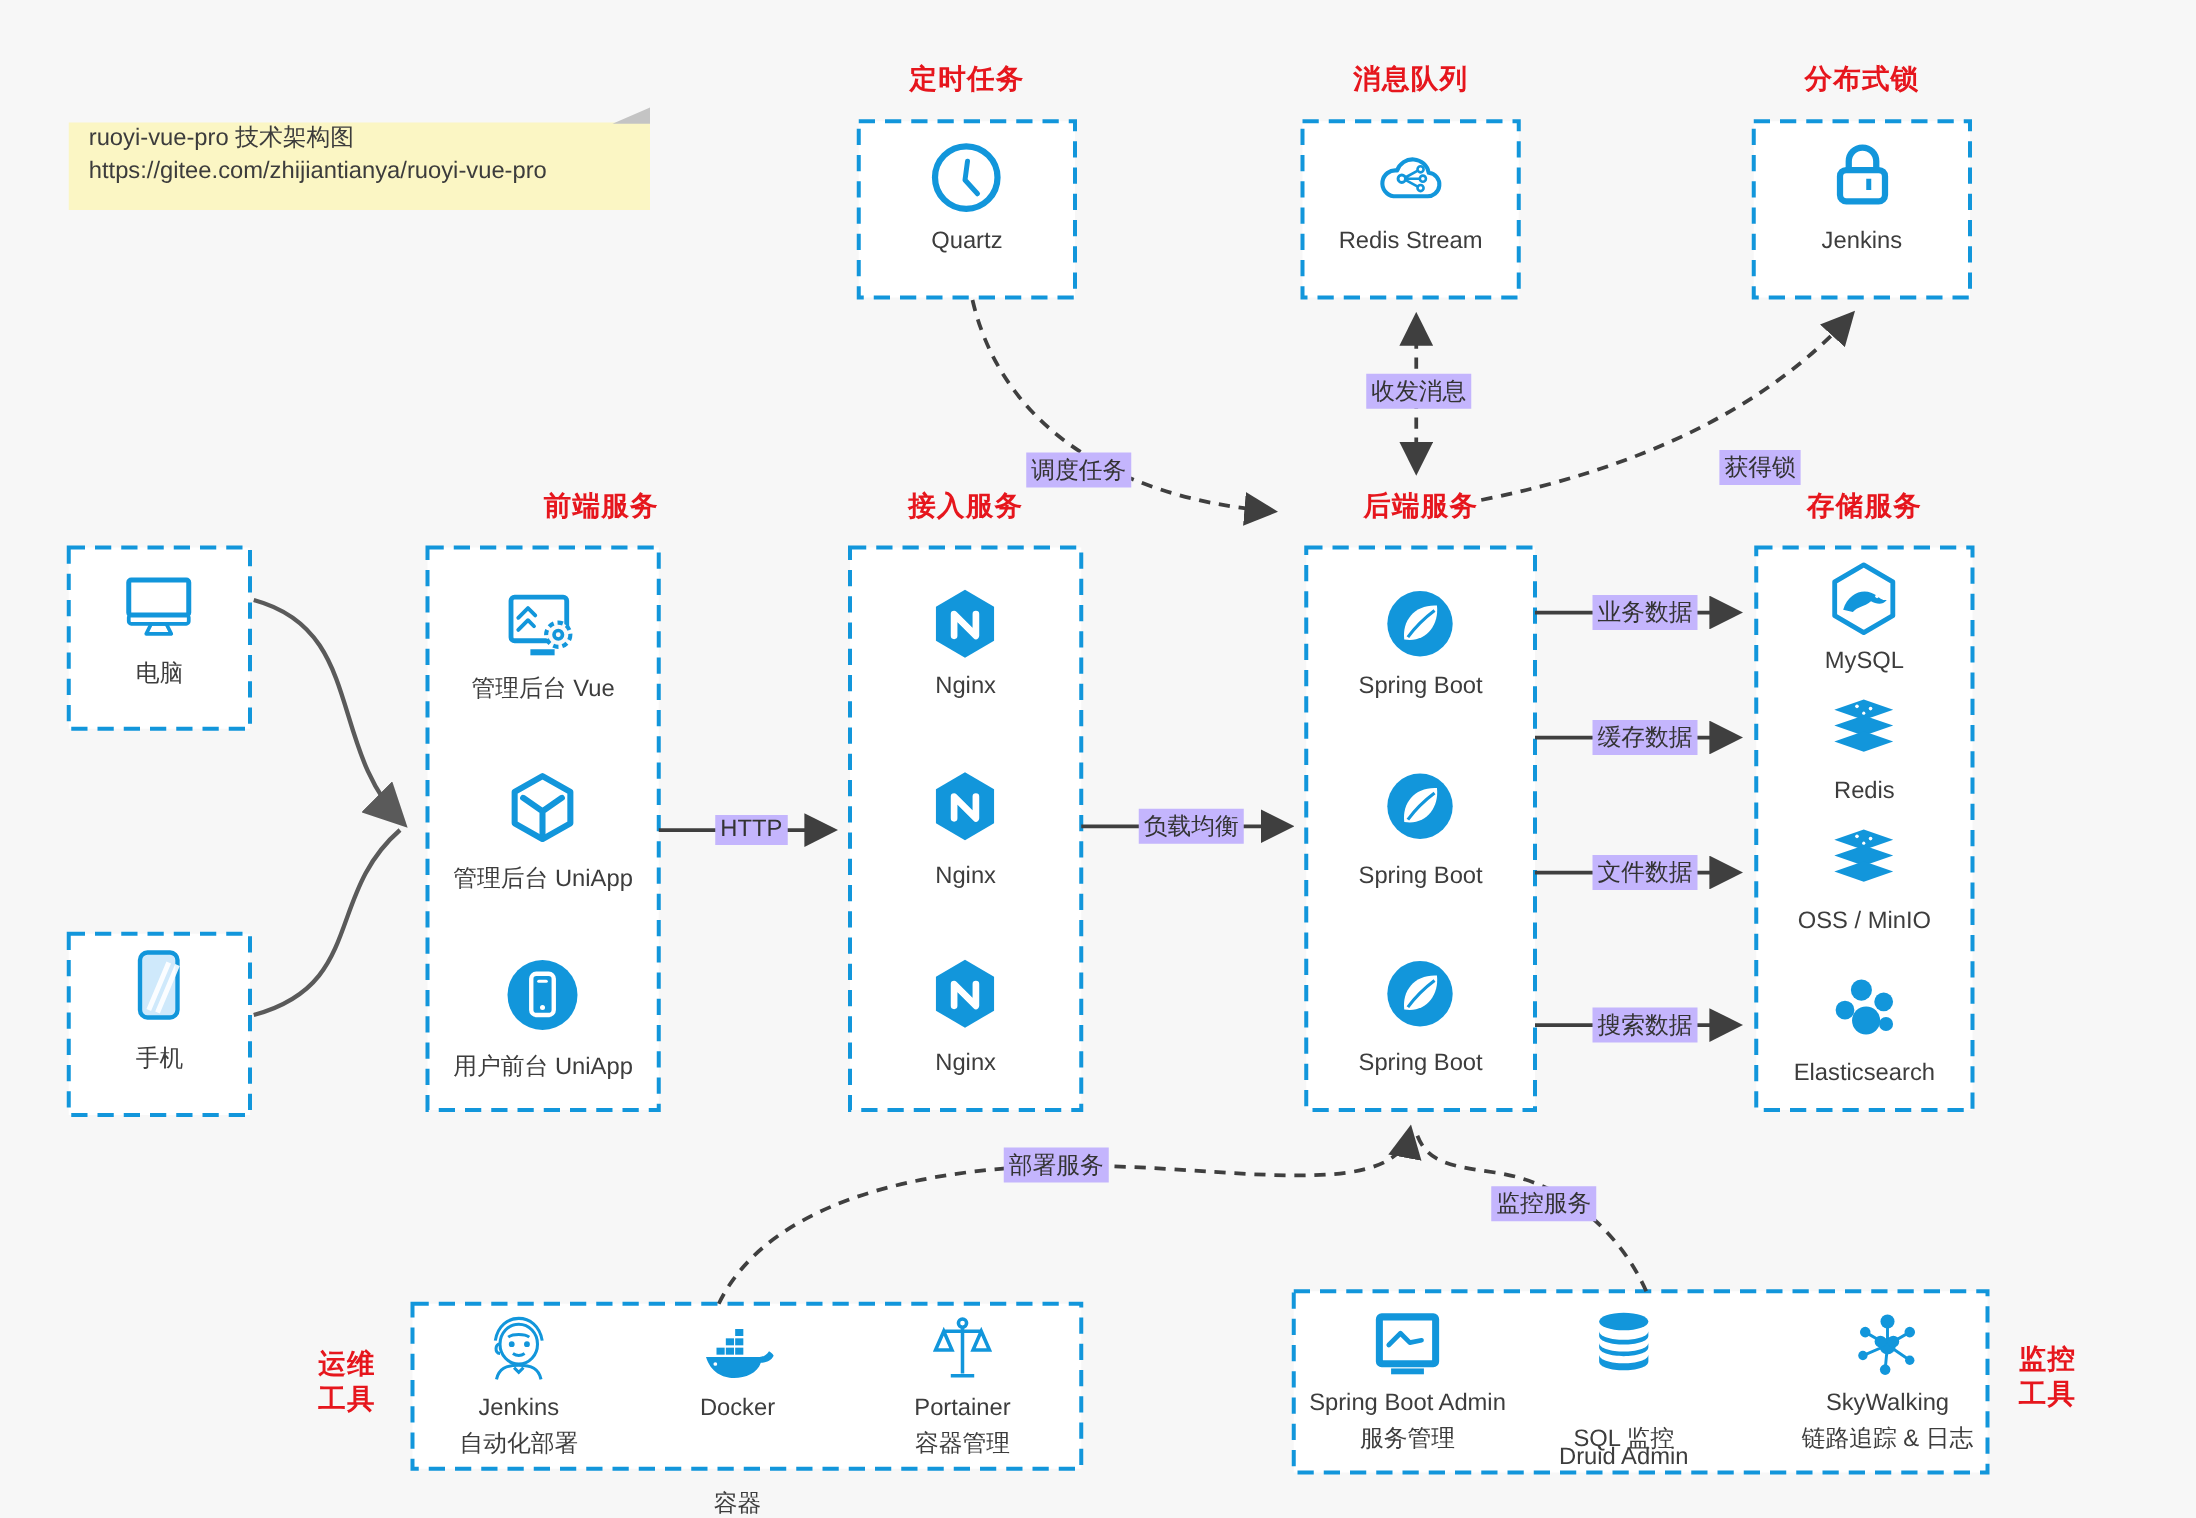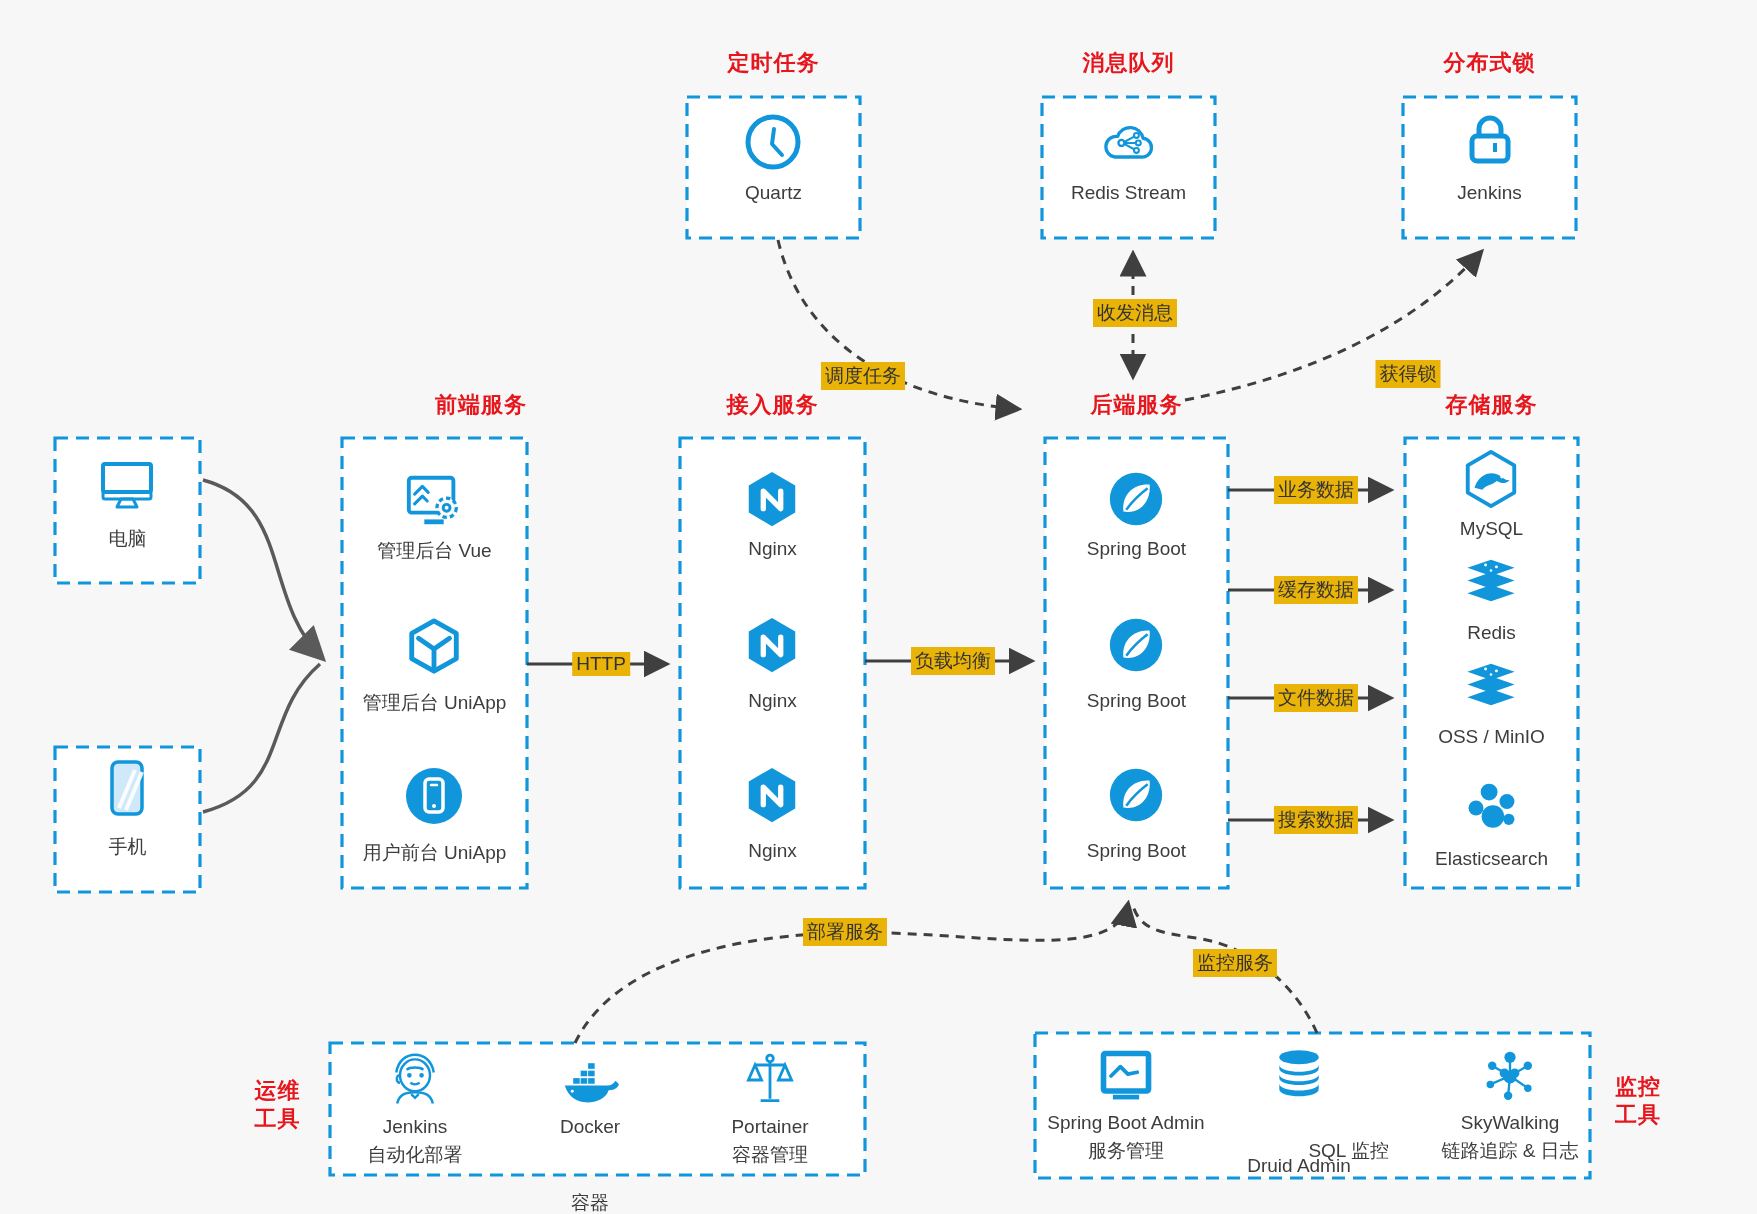--- a/index.html
+++ b/index.html
@@ -2,21 +2,21 @@
 <html><head>
 <meta charset="utf-8">
 <style>
   html,body{margin:0;padding:0;background:#f7f7f7;}
   #canvas{position:relative;width:1757px;height:1214px;background:#f7f7f7;overflow:hidden;
           font-family:"Liberation Sans","DejaVu Sans",sans-serif;}
   #wires{position:absolute;left:0;top:0;z-index:0;}
   .abs{position:absolute;z-index:2;}
   .red-title{font-size:22px;font-weight:bold;color:#e6161d;text-align:center;letter-spacing:1px;white-space:nowrap;}
   .item-label{font-size:19px;color:#3d3d3d;text-align:center;white-space:nowrap;}
-  .edge-label{position:absolute;z-index:3;transform:translate(-50%,-50%);background:#eab308;
+  .edge-label{position:absolute;z-index:3;transform:translate(-50%,-50%);background:#c4b5fd;
               font-size:19px;color:#333;padding:1px 4px;white-space:nowrap;}
   .icon{position:absolute;z-index:2;display:block;}
   .icon svg{display:block;width:100%;height:100%;}
   .note{position:absolute;left:55px;top:98px;width:465px;height:70px;background:#fbf6c4;z-index:2;}
   .note-line{font-size:19px;color:#3c3c3c;line-height:26px;padding-left:16px;white-space:nowrap;}
   .note-line:first-child{padding-top:8px;}
   .note-fold{position:absolute;right:0px;top:-12px;width:0;height:0;z-index:1;
              border-left:30px solid transparent;border-bottom:13px solid #c4c4c4;}
 </style>
 </head>
@@ -64,20 +64,25 @@
 
     <g fill="none" stroke="#3f3f3f" stroke-width="3" stroke-dasharray="9 7">
       <path d="M778 240 C800 335 885 398 1018 409" marker-end="url(#ah)"></path>
       <path d="M1133 254 L1133 376" marker-start="url(#ah)" marker-end="url(#ah)"></path>
       <path d="M1185 400 C1310 375 1412 328 1481 252" marker-end="url(#ah)"></path>
       <path d="M575 1043 C620 950 770 929 890 933 C1005 937 1118 958 1128 904" marker-end="url(#ah)"></path>
       <path d="M1317 1033 C1296 986 1252 946 1196 938 C1163 933 1141 931 1133 906"></path>
     </g>
   </svg>
 
+  <div class="note">
+    <div class="note-fold"></div>
+    <div class="note-line">ruoyi-vue-pro 技术架构图</div>
+    <div class="note-line">https://gitee.com/zhijiantianya/ruoyi-vue-pro</div>
+  </div>
 
   <div class="abs red-title" style="left:687px;top:48px;width:173px;">定时任务</div>
   <div class="abs red-title" style="left:1042px;top:48px;width:173px;">消息队列</div>
   <div class="abs red-title" style="left:1403px;top:48px;width:173px;">分布式锁</div>
 
   <span class="icon" style="left:741px;top:110px;width:64px;height:64px;">
     <svg viewBox="0 0 64 64" fill="none" stroke="#1296db">
         <circle cx="32" cy="32" r="25" stroke-width="5"></circle>
         <path d="M33 19 L31 34 L41 45" stroke-width="4" stroke-linecap="round" stroke-linejoin="round"></path>
       </svg>
@@ -311,21 +316,21 @@
 
   <span class="icon" style="left:1269px;top:1046px;width:60px;height:60px;">
     <svg viewBox="0 0 64 64" fill="#1296db">
         <ellipse cx="32" cy="12" rx="21" ry="7.5"></ellipse>
         <path d="M11 20 c0 10 42 10 42 0 v4 c0 10 -42 10 -42 0 z"></path>
         <path d="M11 30 c0 10 42 10 42 0 v4 c0 10 -42 10 -42 0 z"></path>
         <path d="M11 40 c0 10 42 10 42 0 v6 c0 10 -42 10 -42 0 z"></path>
       </svg>
   </span>
   <div class="abs item-label" style="left:1209px;top:1112px;width:180px;margin-top:43px;">Druid Admin</div>
-  <div class="abs item-label" style="left:1209px;top:1138px;width:180px;text-align:right;">SQL 监控</div>
+  <div class="abs item-label" style="left:1209px;top:1138px;width:180px;">SQL 监控</div>
 
   <span class="icon" style="left:1480px;top:1046px;width:60px;height:60px;">
     <svg viewBox="0 0 64 64" fill="#1296db">
         <g stroke="#1296db" stroke-width="2.5" fill="none">
           <path d="M32 32 L32 12 M32 32 L13 21 M32 32 L11 41 M32 32 L30 53 M32 32 L51 21 M32 32 L51 45"></path>
         </g>
         <circle cx="32" cy="12" r="6"></circle>
         <circle cx="13" cy="21" r="4.5"></circle>
         <circle cx="11" cy="41" r="4"></circle>
         <circle cx="30" cy="53" r="4.5"></circle>

